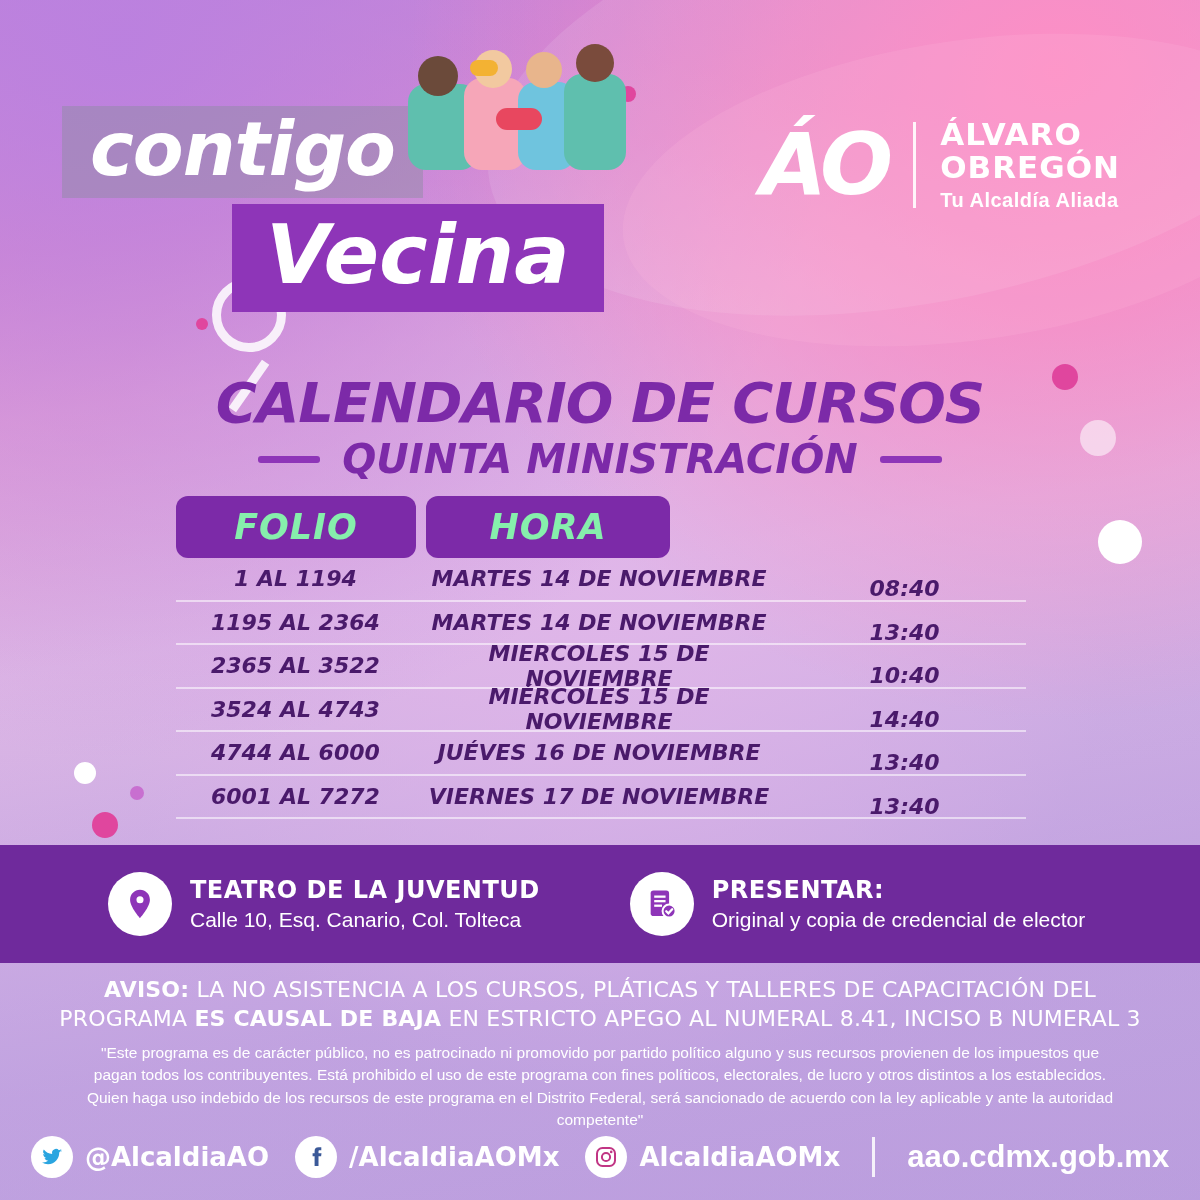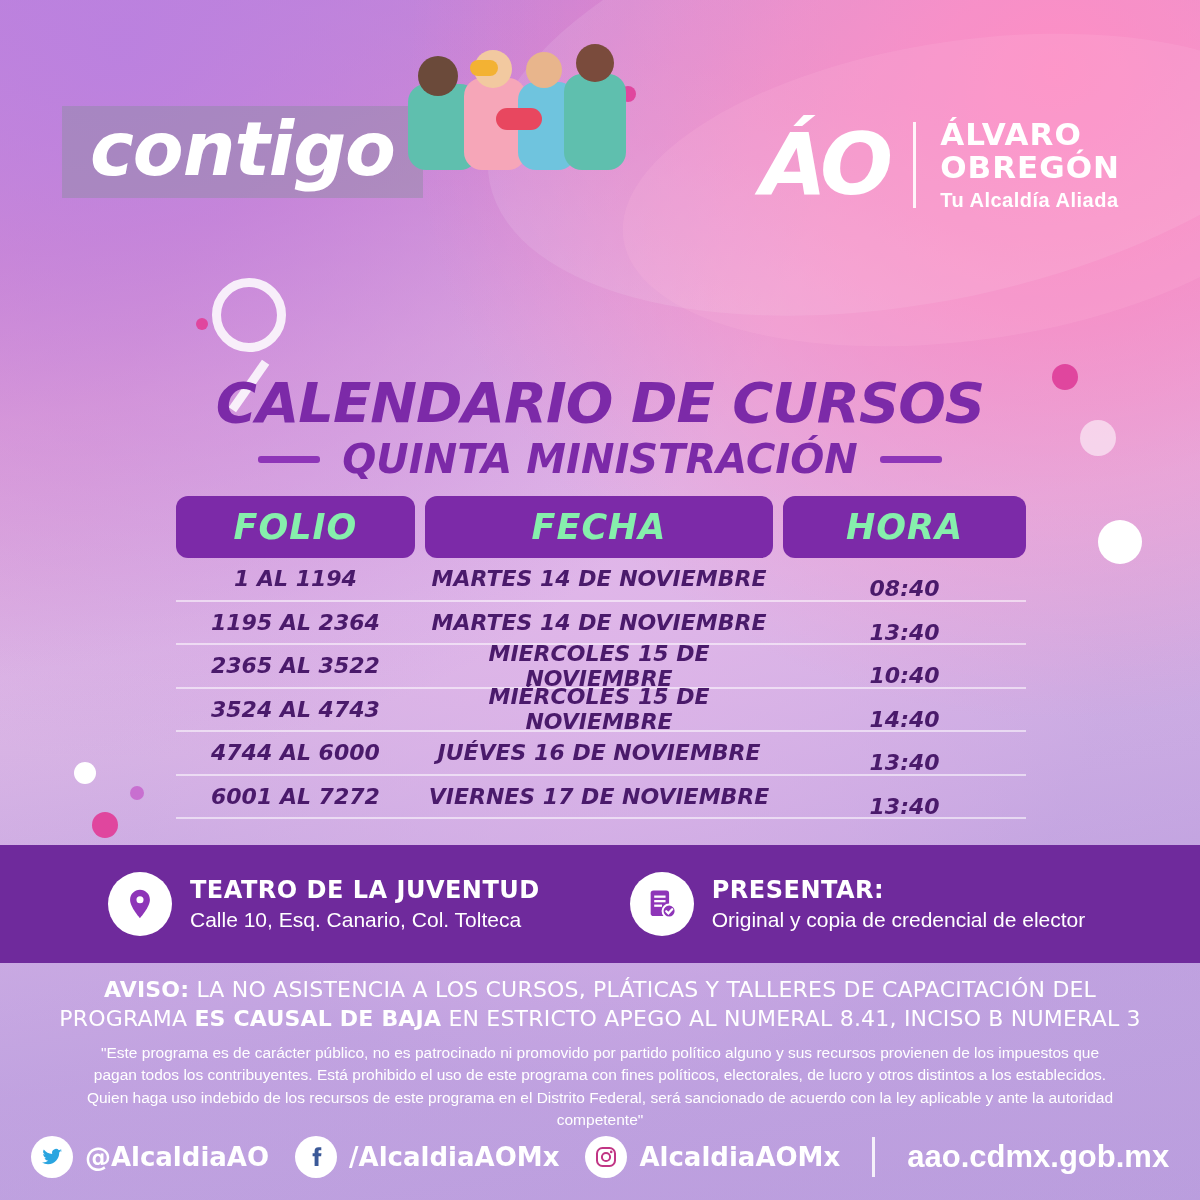--- a/index.html
+++ b/index.html
@@ -168,20 +168,23 @@
   <div class="dot" style="width:14px;height:14px;background:#c86fd0;left:130px;top:786px;"></div>
   <div class="dot" style="width:16px;height:16px;background:#e0469e;left:620px;top:86px;"></div>
   <div class="dot" style="width:12px;height:12px;background:#e0469e;left:196px;top:318px;"></div>
 
   <div class="header">
 
     <div class="logo-block">
       <div class="venus"></div>
       <div class="word-contigo">
         <span>contigo</span>
+      </div>
+      <div class="word-vecina">
+        <span>Vecina</span>
       </div>
     </div>
 
     <div class="people">
       <div class="p" style="left:8px;top:46px;width:70px;height:86px;background:#5fbfae;"></div>
       <div class="p" style="left:18px;top:18px;width:40px;height:40px;border-radius:50%;background:#6b4a3a;"></div>
       <div class="p" style="left:64px;top:40px;width:62px;height:92px;background:#f6a6b8;"></div>
       <div class="p" style="left:74px;top:12px;width:38px;height:38px;border-radius:50%;background:#f2c9a0;"></div>
       <div class="p" style="left:118px;top:44px;width:58px;height:88px;background:#6fc4de;"></div>
       <div class="p" style="left:126px;top:14px;width:36px;height:36px;border-radius:50%;background:#e8b58c;"></div>
@@ -205,21 +208,20 @@
   <div class="title-main">CALENDARIO DE CURSOS</div>
   <div class="subtitle-row">
     <span class="sub-line"></span>
     <span class="title-sub">QUINTA MINISTRACIÓN</span>
     <span class="sub-line"></span>
   </div>
 
   <div class="table">
     <div class="thead">
       <div class="th folio">FOLIO</div>
-      <div class="th fecha">FECHA</div>
       <div class="th hora">HORA</div>
     </div>
 
     <div class="tr">
       <div class="td folio">1 AL 1194</div>
       <div class="td fecha">MARTES 14 DE NOVIEMBRE</div>
       <div class="td hora">08:40</div>
     </div>
     <div class="tr">
       <div class="td folio">1195  AL 2364</div>

